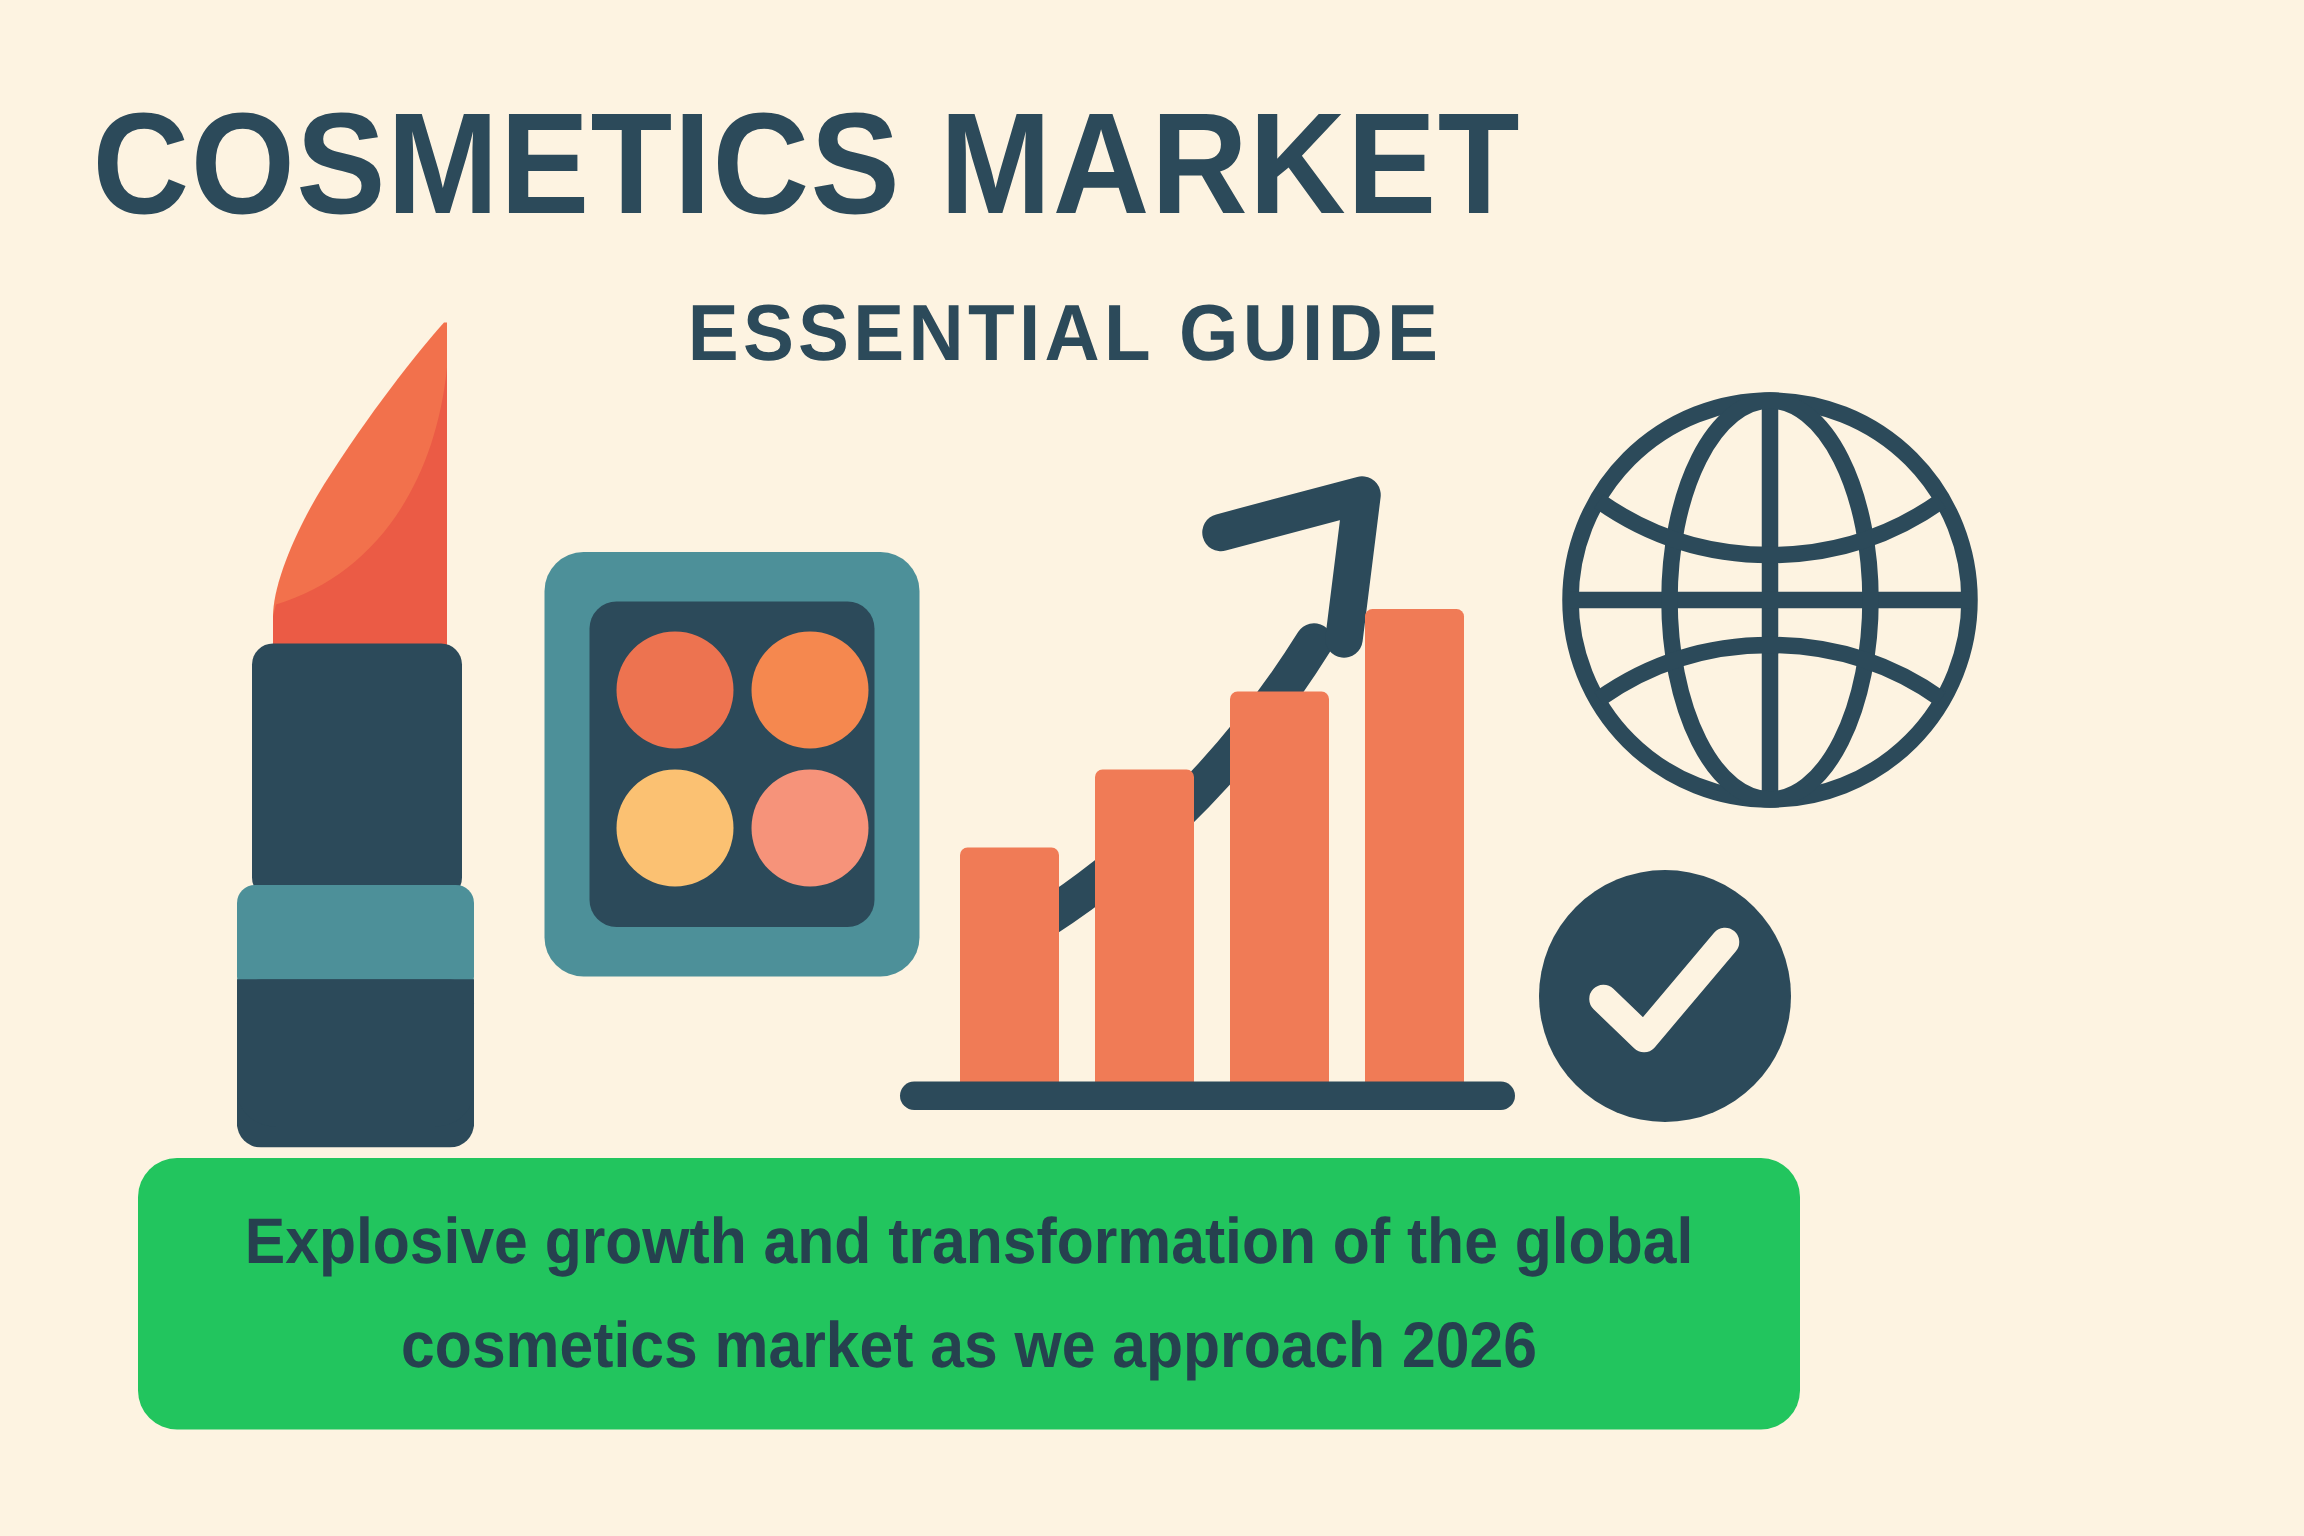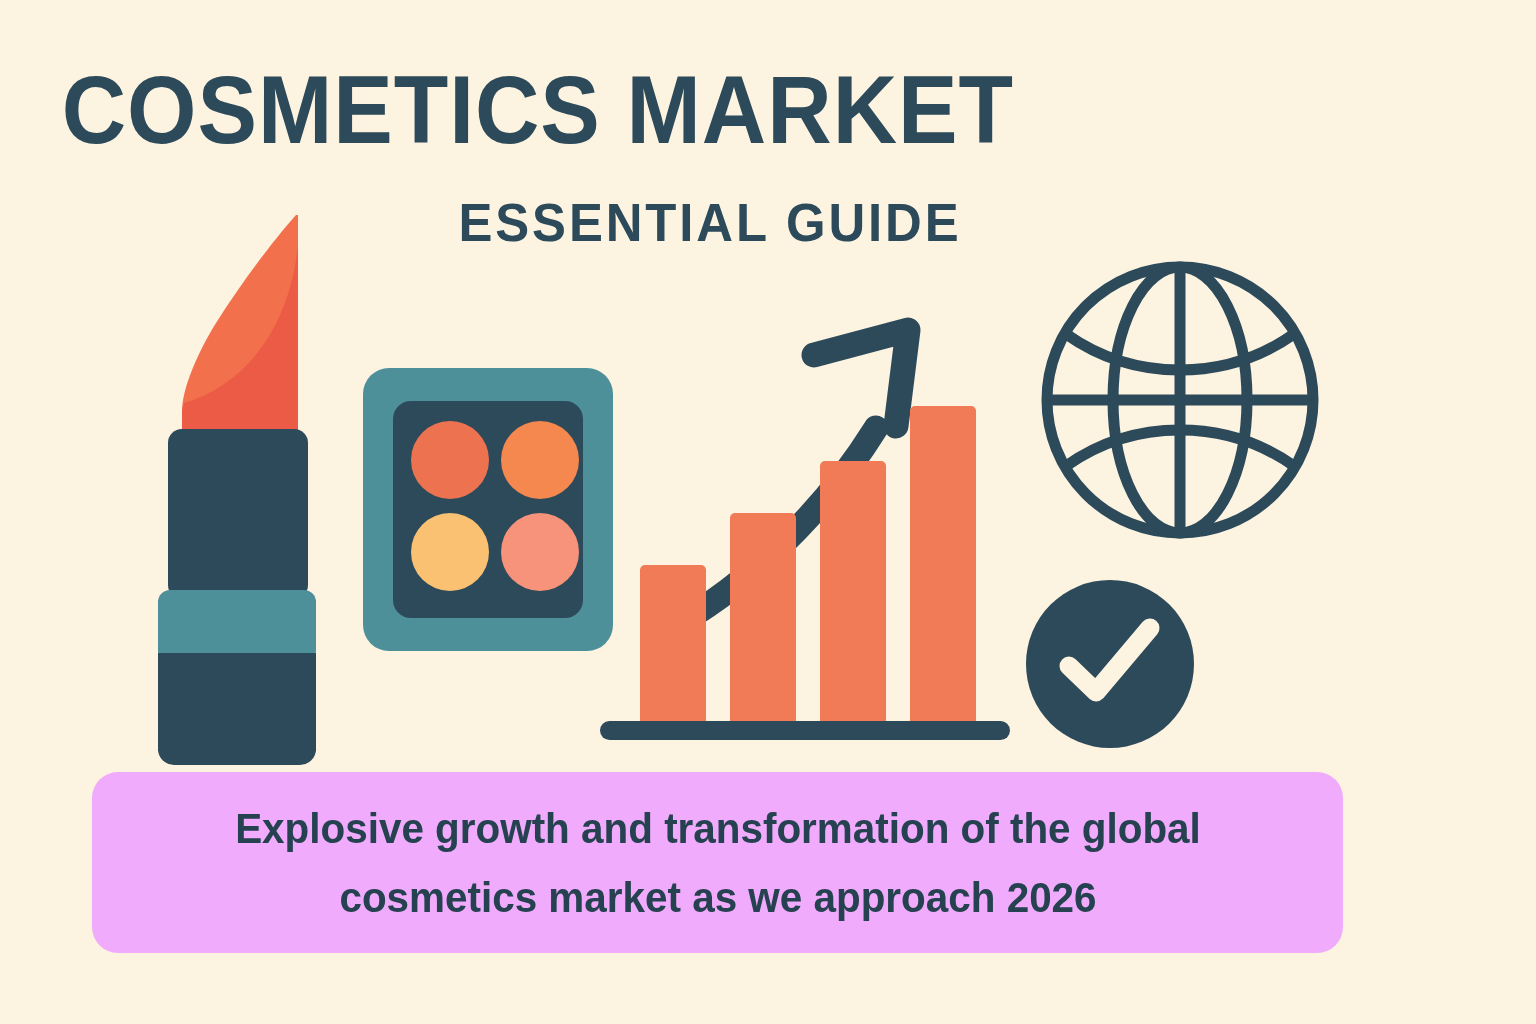--- a/index.html
+++ b/index.html
@@ -144,23 +144,23 @@
     top: 578px;
     width: 172px;
     height: 172px;
   }
 
   
   .banner {
     position: absolute;
     left: 92px;
     top: 772px;
-    width: 1251px;
+    width: 1108px;
     height: 181px;
-    background: #f0abfc;
+    background: #22c55e;
     border-radius: 26px;
     display: flex;
     align-items: center;
     justify-content: center;
   }
   .banner-text {
     font-family: "Liberation Sans", sans-serif;
     font-size: 43px;
     font-weight: 700;
     color: #26414F;

